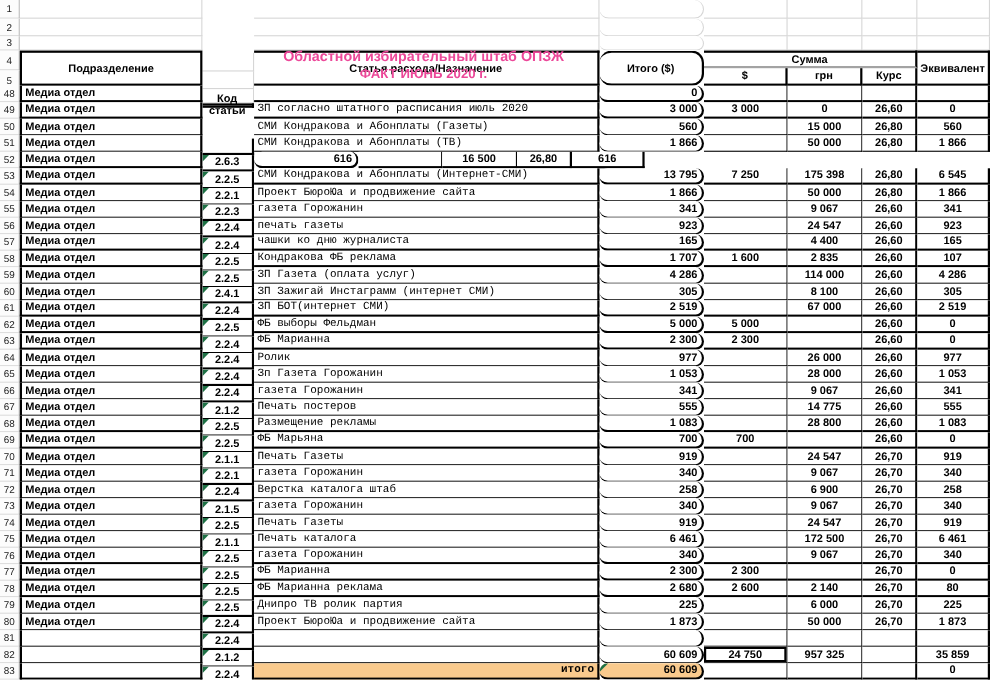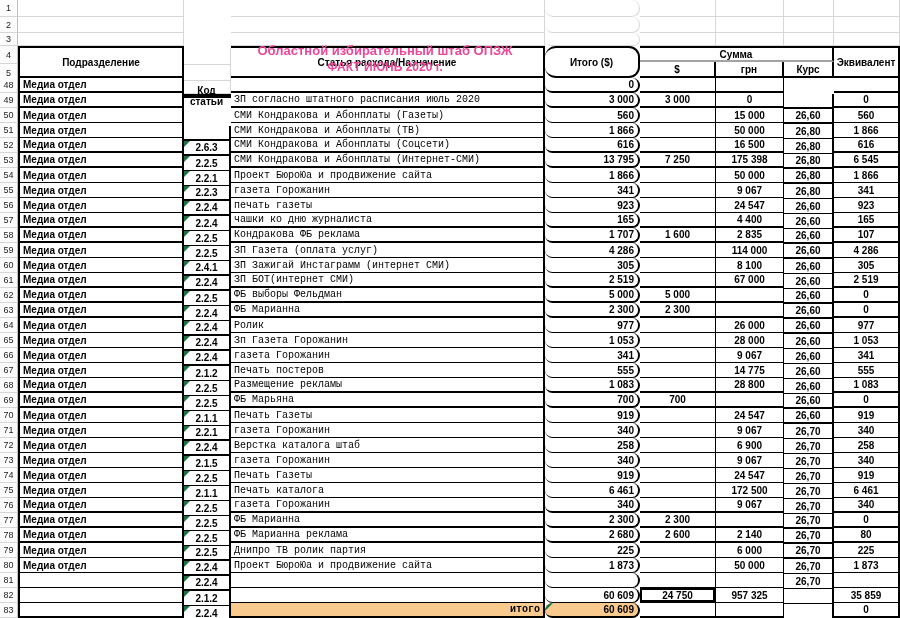--- a/index.html
+++ b/index.html
@@ -51,21 +51,21 @@
   .drow .rn { border-right:1px solid #bdbdbd; border-bottom:1px solid #d6d6d6; }
   .cell { position:relative; display:flex; align-items:center; overflow:hidden;
           white-space:nowrap; height:100%; background:#fff;
           border-right:1px solid #000; border-bottom:1px solid #000; }
   .cell.c-div  { border-left:2px solid #000; border-right:2px solid #000; justify-content:flex-start; padding-left:3px; }
   .cell.c-code { border-right:2px solid #000; justify-content:center; }
   .cell.c-art  { border-right:2px solid #000; justify-content:flex-start; padding-left:3px; }
   .cell.c-tot  { border-right:2px solid #000; justify-content:flex-end; padding-right:4px; }
   .cell.c-usd  { justify-content:center; }
   .cell.c-uah  { justify-content:center; }
-  .cell.c-rate { border-right:2px solid #000; justify-content:center;margin-top:16px; }
+  .cell.c-rate { border-right:2px solid #000; justify-content:center; }
   .cell.c-eq   { border-right:2px solid #000; justify-content:center; }
 
   .t { font-size:10px; color:#000; }
   .c-div .t, .c-code .t, .c-tot .t, .c-usd .t, .c-uah .t, .c-rate .t, .c-eq .t { font-weight:bold; }
   .c-art .t { font-weight:normal; font-size:10px;font-family:Liberation Mono, monospace; }
 
   .drow.hl .cell, .drow.hb .cell { border-bottom-width:2px; }
   .drow:last-child .cell { border-bottom-width:2px; }
 
   .orange { background: var(--orange, #F9CA8D); text-align: right; }
@@ -256,23 +256,20 @@
   </div>
       <div class="drow hb">
     <div class="rn">52</div>
     <div class="cell c-div">
           <span class="t">Медиа отдел</span>
         </div>
     <div class="cell c-code flag">
           <i class="tri"></i>
           <span class="t">2.2.3</span>
         </div>
-    <div class="cell c-art">
-          <span class="t">СМИ Кондракова и Абонплаты (Соцсети)</span>
-        </div>
     <div class="cell c-tot">
           <span class="t">616</span>
         </div>
     <div class="cell c-usd">
           <span class="t"></span>
         </div>
     <div class="cell c-uah">
           <span class="t">16 500</span>
         </div>
     <div class="cell c-rate">

